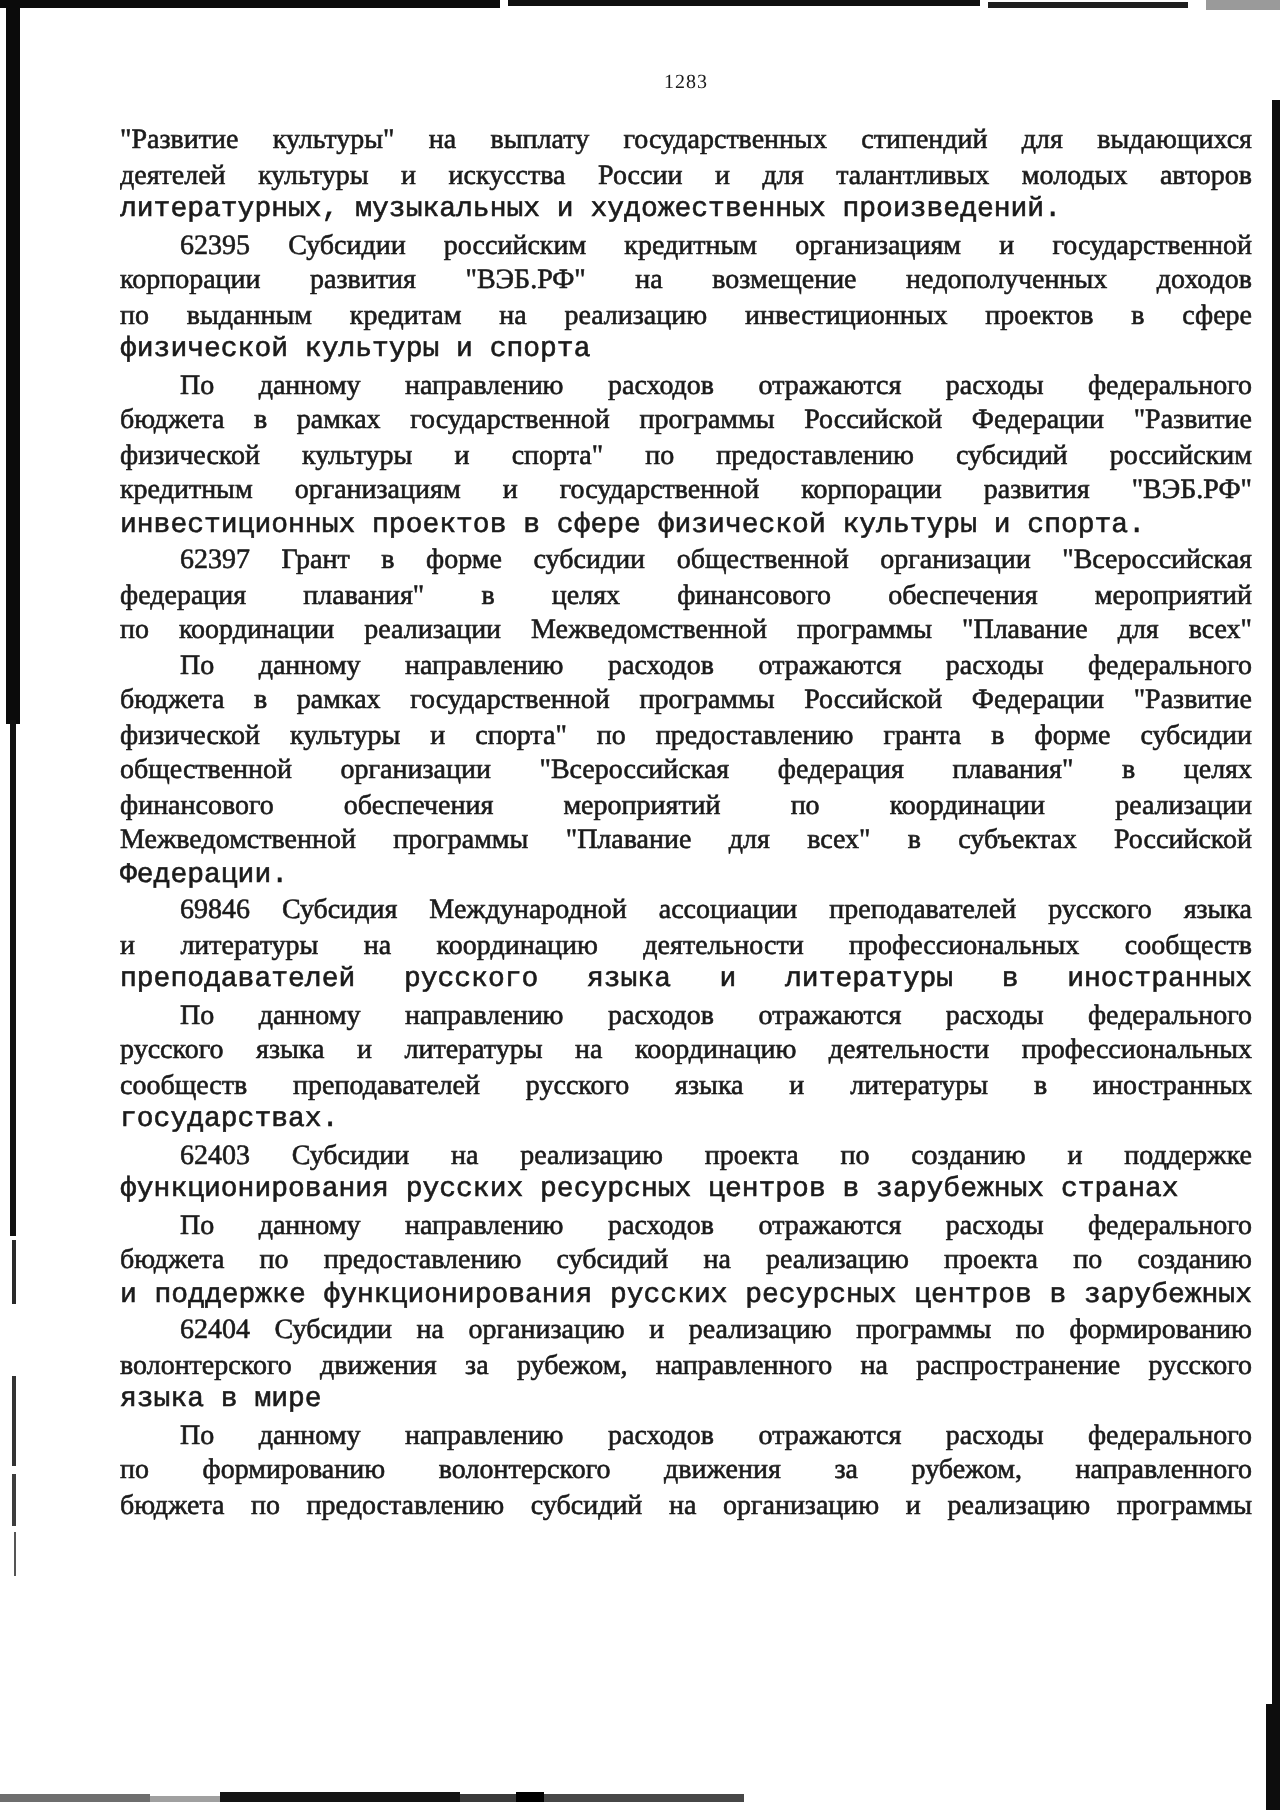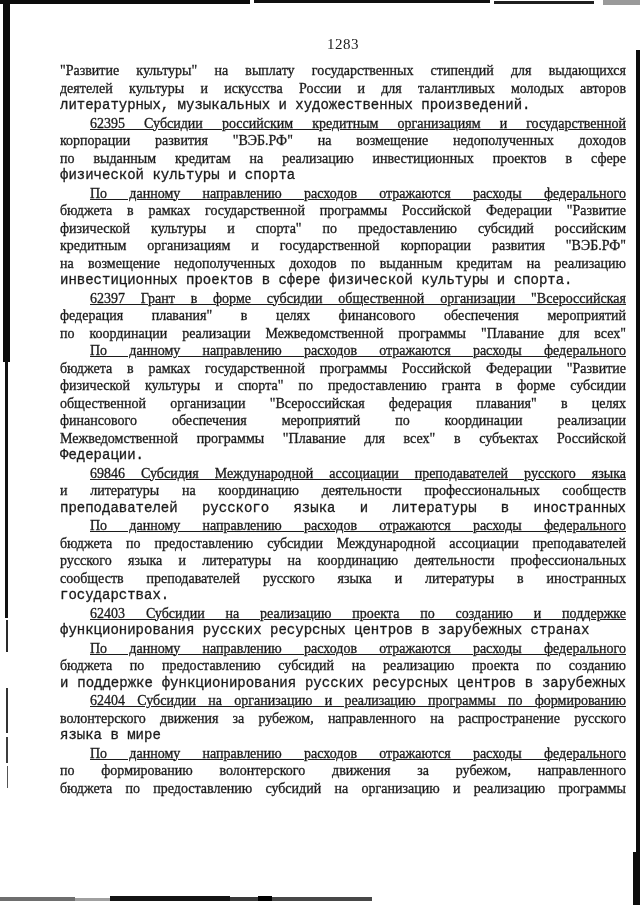--- a/index.html
+++ b/index.html
@@ -12,41 +12,41 @@
   .page {
     position: relative;
     width: 640px; height: 905px;
     background: #ffffff;
     color: #1b1b1b;
   }
   .page-number {
     position: absolute;
     left: 60px; top: 36px; width: 566px;
     text-align: center;
-    font-size: 15px;
+    font-size: 10px;
     letter-spacing: 0.5px;
     color: #1b1b1b;
   }
   .doc-text {
     position: absolute;
     left: 60px; top: 62px; width: 566px;
     font-size: 14px;
     line-height: 17.5px;
     color: #1b1b1b;
     -webkit-text-stroke: 0.3px #1b1b1b;
   }
   .line {
     text-align: justify;
     text-align-last: justify;
     height: 17.5px;
     overflow: hidden;
     white-space: normal;
   }
   .line.last { text-align-last: left; font-family: Liberation Mono, monospace; }
-  .line.indent { text-indent: 30px; text-decoration: underline; }
+  .line.indent { text-indent: 30px; }
 
   
   .art { position: absolute; }
   .art-top-a    { left: 0;     top: 0;     width: 250px; height: 4px; background: #0b0b0b; }
   .art-top-b    { left: 254px; top: 0;     width: 236px; height: 3px; background: #101010; }
   .art-top-c    { left: 494px; top: 1px;   width: 100px; height: 3px; background: #1f1f1f; }
   .art-top-d    { left: 603px; top: 0;     width: 37px;  height: 5px; background: #9a9a9a; }
   .art-left-a   { left: 3px;   top: 0;     width: 7px;   height: 362px; background: #0b0b0b; }
   .art-left-b   { left: 5px;   top: 360px; width: 3px;   height: 258px; background: #111111; }
   .art-left-c   { left: 6px;   top: 620px; width: 2px;   height: 32px; background: #2a2a2a; }
@@ -74,37 +74,35 @@
       <div class="line">деятелей культуры и искусства России и для талантливых молодых авторов</div>
       <div class="line last">литературных, музыкальных и художественных произведений.</div>
       <div class="line indent">62395 Субсидии российским кредитным организациям и государственной</div>
       <div class="line">корпорации развития "ВЭБ.РФ" на возмещение недополученных доходов</div>
       <div class="line">по выданным кредитам на реализацию инвестиционных проектов в сфере</div>
       <div class="line last">физической культуры и спорта</div>
       <div class="line indent">По данному направлению расходов отражаются расходы федерального</div>
       <div class="line">бюджета в рамках государственной программы Российской Федерации "Развитие</div>
       <div class="line">физической культуры и спорта" по предоставлению субсидий российским</div>
       <div class="line">кредитным организациям и государственной корпорации развития "ВЭБ.РФ"</div>
-      <div class="line">на возмещение недополученных доходов по выданным кредитам на реализацию</div>
       <div class="line last">инвестиционных проектов в сфере физической культуры и спорта.</div>
       <div class="line indent">62397 Грант в форме субсидии общественной организации "Всероссийская</div>
       <div class="line">федерация плавания" в целях финансового обеспечения мероприятий</div>
       <div class="line">по координации реализации Межведомственной программы "Плавание для всех"</div>
       <div class="line indent">По данному направлению расходов отражаются расходы федерального</div>
       <div class="line">бюджета в рамках государственной программы Российской Федерации "Развитие</div>
       <div class="line">физической культуры и спорта" по предоставлению гранта в форме субсидии</div>
       <div class="line">общественной организации "Всероссийская федерация плавания" в целях</div>
       <div class="line">финансового обеспечения мероприятий по координации реализации</div>
       <div class="line">Межведомственной программы "Плавание для всех" в субъектах Российской</div>
       <div class="line last">Федерации.</div>
       <div class="line indent">69846 Субсидия Международной ассоциации преподавателей русского языка</div>
       <div class="line">и литературы на координацию деятельности профессиональных сообществ</div>
       <div class="line last">преподавателей русского языка и литературы в иностранных государствах</div>
       <div class="line indent">По данному направлению расходов отражаются расходы федерального</div>
-      <div class="line">бюджета по предоставлению субсидии Международной ассоциации преподавателей</div>
       <div class="line">русского языка и литературы на координацию деятельности профессиональных</div>
       <div class="line">сообществ преподавателей русского языка и литературы в иностранных</div>
       <div class="line last">государствах.</div>
       <div class="line indent">62403 Субсидии на реализацию проекта по созданию и поддержке</div>
       <div class="line last">функционирования русских ресурсных центров в зарубежных странах</div>
       <div class="line indent">По данному направлению расходов отражаются расходы федерального</div>
       <div class="line">бюджета по предоставлению субсидий на реализацию проекта по созданию</div>
       <div class="line last">и поддержке функционирования русских ресурсных центров в зарубежных странах.</div>
       <div class="line indent">62404 Субсидии на организацию и реализацию программы по формированию</div>
       <div class="line">волонтерского движения за рубежом, направленного на распространение русского</div>

